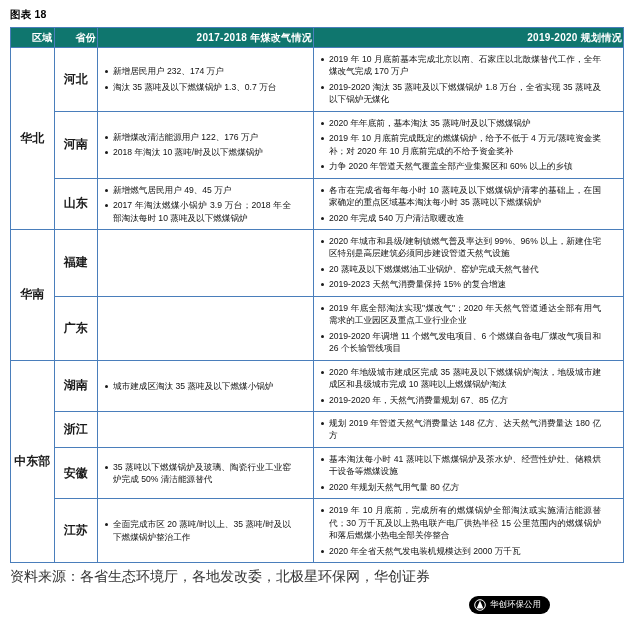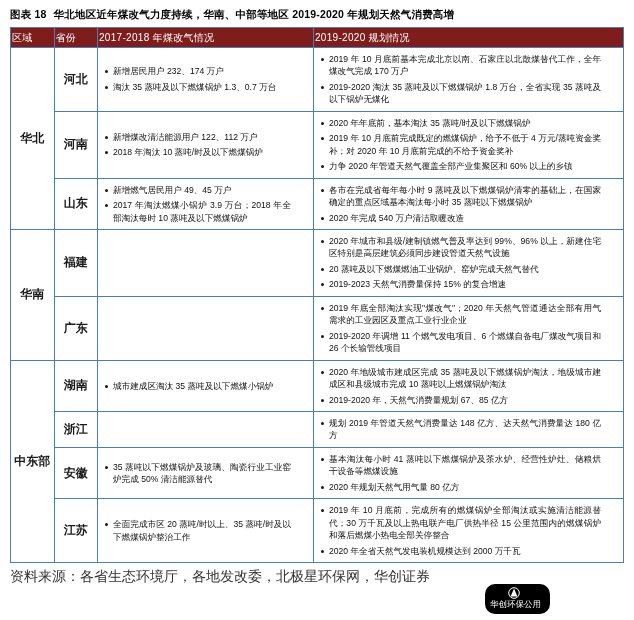--- a/index.html
+++ b/index.html
@@ -31,26 +31,26 @@
   table.main {
     width: 614px;
     border-collapse: collapse;
     table-layout: fixed;
   }
   table.main th, table.main td {
     border: 1px solid #4a7ebb;
     vertical-align: middle;
   }
   thead th {
-    background: #7f1d1d;
+    background: #0f766e;
     color: #ffffff;
-    font-weight: normal;
+    font-weight: bold;
     font-size: 10px;
     height: 20px;
-    text-align: left;
+    text-align: right;
     letter-spacing: 0.3px;
   }
   td.region, td.prov {
     text-align: center;
     font-weight: bold;
     font-size: 12px;
     color: #1a1a1a;
     width: 44px;
   }
   td.region { width: 42px; }
@@ -94,36 +94,34 @@
     position: absolute;
     right: 12px;
     bottom: 6px;
     display: flex;
     align-items: center;
     background: #000;
     color: #fff;
     border-radius: 10px;
     padding: 3px 9px 3px 5px;
     font-size: 8.5px;
-    flex-direction: column;
   }
   .badge .logo {
     width: 12px; height: 12px;
     margin-right: 4px;
     display: inline-block;
   }
 </style>
 </head>
 <body>
 
 <div class="page">
 
   <div class="fig-title">
     <span class="label">图表 18</span>
-    <span>华北地区近年煤改气力度持续，华南、中部等地区 2019-2020 年规划天然气消费高增</span>
   </div>
 
   <table class="main">
     <thead>
       <tr>
         <th>区域</th>
         <th>省份</th>
         <th class="col2">2017-2018 年煤改气情况</th>
         <th class="col3">2019-2020 规划情况</th>
       </tr>
@@ -142,21 +140,21 @@
             <ul class="b">
               <li>2019 年 10 月底前基本完成北京以南、石家庄以北散煤替代工作，全年煤改气完成 170 万户</li>
               <li>2019-2020 淘汰 35 蒸吨及以下燃煤锅炉 1.8 万台，全省实现 35 蒸吨及以下锅炉无煤化</li>
             </ul>
           </td>
         </tr>
         <tr>
           <td class="prov">河南</td>
           <td class="cell col2">
             <ul class="b">
-              <li>新增煤改清洁能源用户 122、112 万户</li>
+              <li>新增煤改清洁能源用户 122、176 万户</li>
               <li>2018 年淘汰 10 蒸吨/时及以下燃煤锅炉</li>
             </ul>
           </td>
           <td class="cell col3">
             <ul class="b">
               <li>2020 年年底前，基本淘汰 35 蒸吨/时及以下燃煤锅炉</li>
               <li>2019 年 10 月底前完成既定的燃煤锅炉，给予不低于 4 万元/蒸吨资金奖补；对 2020 年 10 月底前完成的不给予资金奖补</li>
               <li>力争 2020 年管道天然气覆盖全部产业集聚区和 60% 以上的乡镇</li>
             </ul>
           </td>
@@ -164,21 +162,21 @@
         <tr>
           <td class="prov">山东</td>
           <td class="cell col2">
             <ul class="b">
               <li>新增燃气居民用户 49、45 万户</li>
               <li>2017 年淘汰燃煤小锅炉 3.9 万台；2018 年全部淘汰每时 10 蒸吨及以下燃煤锅炉</li>
             </ul>
           </td>
           <td class="cell col3">
             <ul class="b">
-              <li>各市在完成省每年每小时 9 蒸吨及以下燃煤锅炉清零的基础上，在国家确定的重点区域基本淘汰每小时 35 蒸吨以下燃煤锅炉</li>
+              <li>各市在完成省每年每小时 10 蒸吨及以下燃煤锅炉清零的基础上，在国家确定的重点区域基本淘汰每小时 35 蒸吨以下燃煤锅炉</li>
               <li>2020 年完成 540 万户清洁取暖改造</li>
             </ul>
           </td>
         </tr>
         <tr>
           <td class="region" rowspan="2">华南</td>
           <td class="prov">福建</td>
           <td class="cell col2"></td>
           <td class="cell col3">
             <ul class="b">

